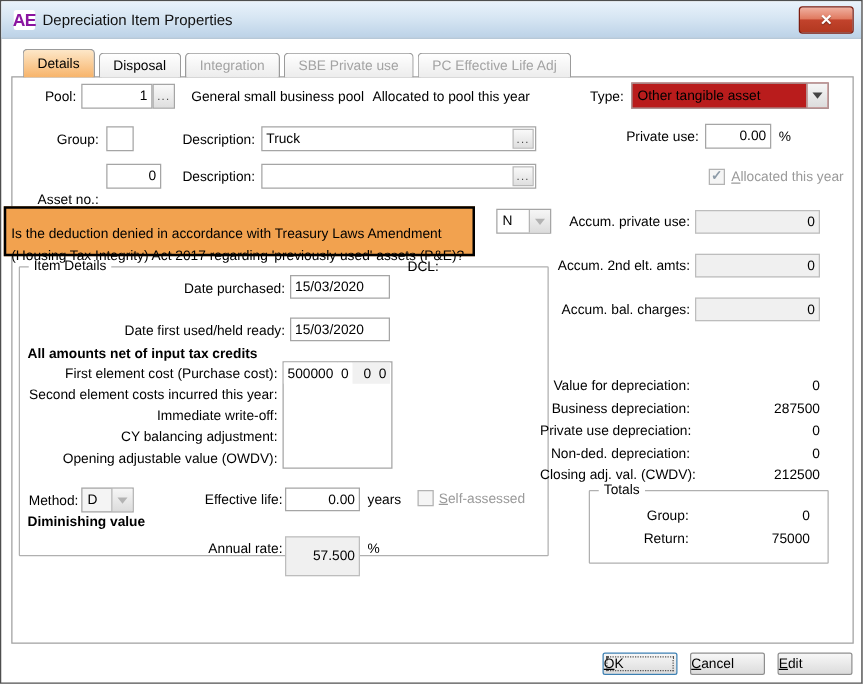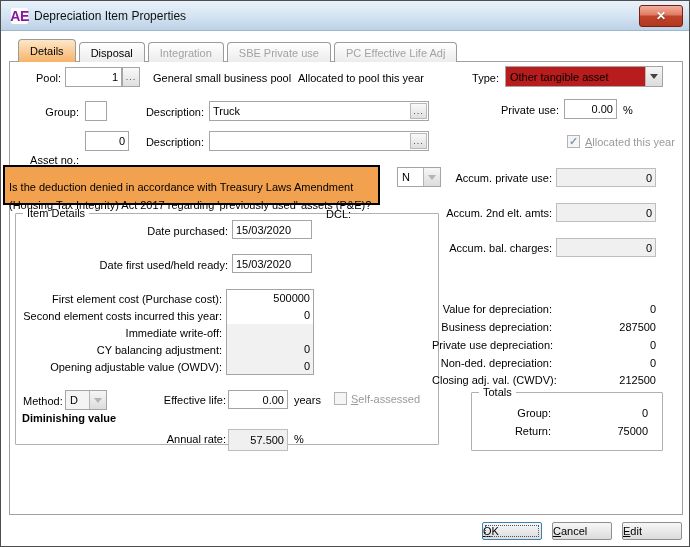--- a/index.html
+++ b/index.html
@@ -51,21 +51,21 @@
   .arr{width:0;height:0;border-left:4px solid transparent;border-right:4px solid transparent;border-top:5px solid #444;}
   .arr.dis{border-top-color:#b3b3b3;}
   .checkbox{position:absolute;width:13px;height:13px;border:1px solid #b3b3b3;background:#f5f5f5;z-index:2;
     display:flex;align-items:center;justify-content:center;}
   .checkbox.checked::after{content:"✓";font-size:11px;font-weight:bold;color:#8d9ba8;line-height:1;}
   .u::first-letter{text-decoration:underline;}
   .qbox{position:absolute;left:2px;top:164px;width:377px;height:40px;background:#f2a24f;border:2px solid #000;
     padding:11px 4px;line-height:18px;z-index:2;}
   .groupbox{position:absolute;border:1px solid #b0b0b0;border-radius:1px;z-index:1;}
   .legend{position:absolute;top:-7px;left:7px;background:#fff;padding:0 4px;}
-  .costbox{position:absolute;left:225px;top:288px;width:88px;height:86px;border:1px solid #a5a5a5;z-index:2;display:flex;flex-direction:column;}
+  .costbox{position:absolute;left:225px;top:288px;width:88px;height:86px;border:1px solid #a5a5a5;z-index:2;display:flex;flex-direction:row;}
   .costrow{height:17px;display:flex;align-items:center;justify-content:flex-end;padding:0 3px;background:#fff;}
   .costrow.dis{background:#f1f1f1;}
   .btn{position:absolute;top:521px;width:60px;height:18px;border:1px solid #8e8e8e;border-radius:2px;
     background:linear-gradient(180deg,#f7f7f7,#dcdcdc);display:flex;align-items:center;justify-content:flex-start;z-index:2;}
   .btn.default{border-color:#3c7fb1;outline:1px dotted #555;outline-offset:-4px;}
 </style>
 </head>
 <body>
 
 <div class="win">
@@ -162,20 +162,21 @@
   <div class="field" style="left:231px;top:219px;width:80px;height:19px;">
       <span>15/03/2020</span>
     </div>
   <div class="lbl" style="left:325px;top:207px;">DCL:</div>
 
   <div class="lbl r" style="left:40px;top:258px;width:187px;">Date first used/held ready:</div>
   <div class="field" style="left:231px;top:253px;width:80px;height:19px;">
       <span>15/03/2020</span>
     </div>
 
+  <div class="lbl b" style="left:21px;top:276px;">All amounts net of input tax credits</div>
 
   <div class="lbl r" style="left:20px;top:292px;width:201px;">First element cost (Purchase cost):</div>
   <div class="lbl r" style="left:20px;top:309px;width:201px;">Second element costs incurred this year:</div>
   <div class="lbl r" style="left:20px;top:326px;width:201px;">Immediate write-off:</div>
   <div class="lbl r" style="left:20px;top:343px;width:201px;">CY balancing adjustment:</div>
   <div class="lbl r" style="left:20px;top:360px;width:201px;text-align:right;">Opening adjustable value (OWDV):</div>
 
   <div class="costbox">
     <div class="costrow">500000</div>
     <div class="costrow">0</div>
@@ -195,21 +196,21 @@
 
   <div class="lbl r" style="left:145px;top:393px;width:80px;">Effective life:</div>
   <div class="field num" style="left:227px;top:389px;width:60px;height:19px;">
       <span>0.00</span>
     </div>
   <div class="lbl" style="left:293px;top:393px;">years</div>
   <div class="checkbox" style="left:333px;top:391px;"></div>
   <div class="lbl grey u" style="left:350px;top:392px;">Self-assessed</div>
 
   <div class="lbl r" style="left:145px;top:432px;width:80px;">Annual rate:</div>
-  <div class="field dis num" style="left:227px;top:428px;width:60px;height:22px;padding-left:46px;">
+  <div class="field dis num" style="left:227px;top:428px;width:60px;height:32px;padding-left:46px;">
       <span>57.500</span>
     </div>
   <div class="lbl" style="left:293px;top:432px;">%</div>
 
   <div class="lbl r" style="left:431px;top:302px;width:120px;">Value for depreciation:</div>
   <div class="lbl r" style="left:575px;top:302px;width:80px;">0</div>
   <div class="lbl r" style="left:431px;top:320px;width:120px;">Business depreciation:</div>
   <div class="lbl r" style="left:575px;top:320px;width:80px;">287500</div>
   <div class="lbl r" style="left:431px;top:338px;width:120px;">Private use depreciation:</div>
   <div class="lbl r" style="left:575px;top:338px;width:80px;">0</div>

